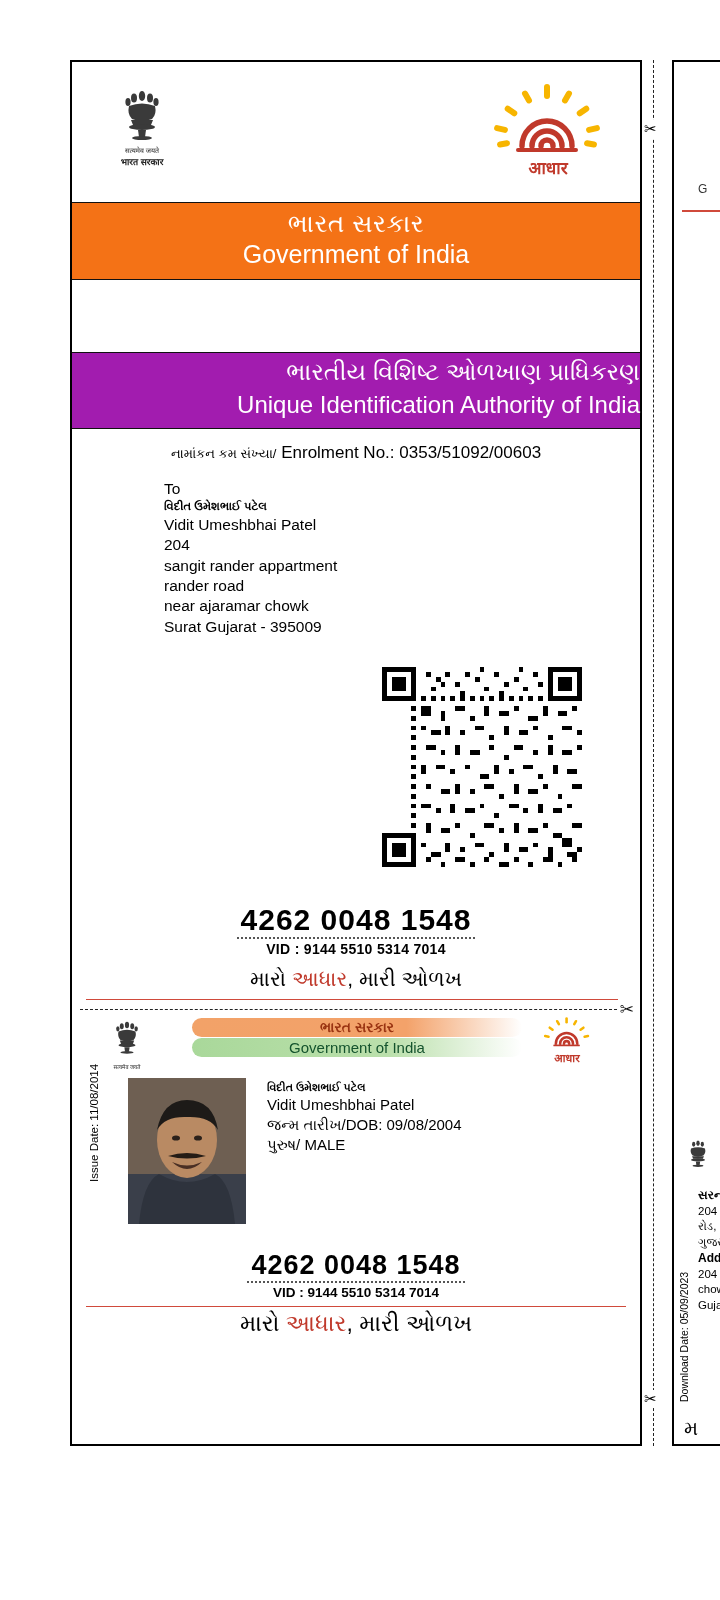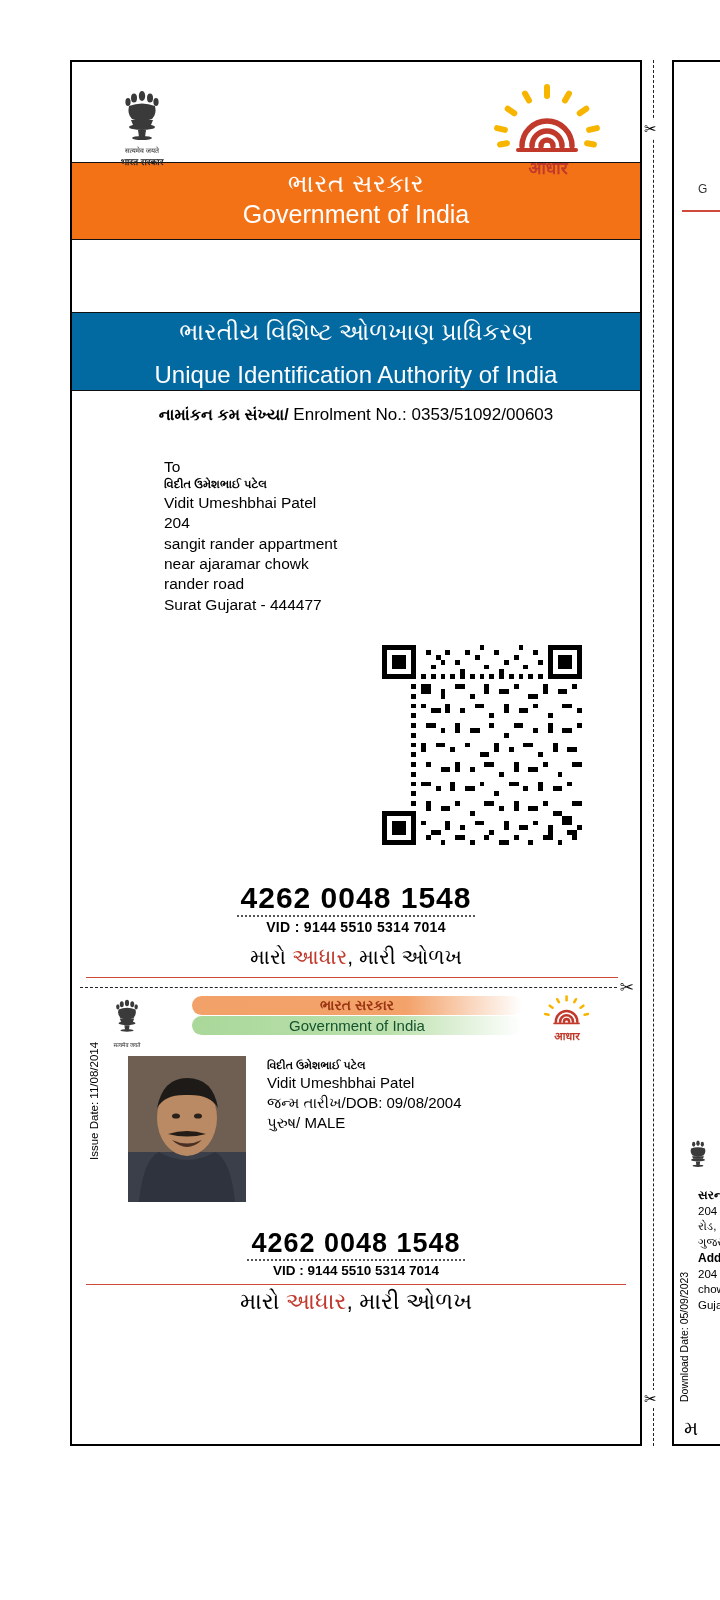--- a/index.html
+++ b/index.html
@@ -26,21 +26,21 @@
     width: 572px;
     height: 1386px;
     border: 2px solid #000;
     box-sizing: border-box;
     background: #fff;
   }
 
   
   .hdr {
     position: relative;
-    height: 100px;
+    height: 140px;
   }
   .emblem {
     position: absolute;
     left: 35px;
     top: 25px;
     width: 70px;
     text-align: center;
   }
   .emblem svg { display:block; margin: 0 auto; }
   .emblem-cap1 {
@@ -76,40 +76,40 @@
     border-top: 1px solid #111;
     border-bottom: 1px solid #111;
   }
   .band-orange .l1 { font-size: 25px; letter-spacing: .5px; }
   .band-orange .l2 { font-size: 25px; margin-top: 1px; }
 
   .band-white { height: 72px; background:#fff; }
 
   
   .band-green {
-    background: #0369a1;
+    background: #a21caf;
     color: #fff;
-    text-align: center;
-    padding: 5px 0 1px 0;
+    text-align: right;
+    padding: 5px 0 9px 0;
     border-top: 1px solid #111;
     border-bottom: 1px solid #111;
   }
   .band-green .l1 { font-size: 24px; }
-  .band-green .l2 { font-size: 24px; margin-top: 15px; }
+  .band-green .l2 { font-size: 24px; margin-top: 5px; }
 
   .enrol {
     text-align: center;
     font-size: 17px;
     padding: 14px 0 2px 0;
     color: #000;
   }
-  .enrol .guj { font-size: 16px; font-weight: bold; }
+  .enrol .guj { font-size: 13px; font-weight: normal; }
 
   .addr {
-    margin: 30px 0 0 92px;
+    margin: 14px 0 0 92px;
     font-size: 15.5px;
     line-height: 1.32;
     color: #000;
   }
   .addr .guj-name { font-size: 11.5px; font-weight: bold; }
 
   
   .sigzone {
     position: relative;
     height: 230px;
@@ -449,23 +449,23 @@
       <span>Enrolment No.:</span>
       <span>0353/51092/00603</span>
     </div>
 
     <div class="addr">
       <div>To</div>
       <div class="guj-name">વિદીત ઉમેશભાઈ પટેલ</div>
       <div>Vidit Umeshbhai Patel</div>
       <div>204</div>
       <div>sangit rander appartment</div>
+      <div>rander road</div>
       <div>near ajaramar chowk</div>
-      <div>rander road</div>
-      <div>Surat Gujarat - 444477</div>
+      <div>Surat Gujarat - 395009</div>
     </div>
 
     <div class="sigzone">
 
       <div class="qr">
         <svg width="200" height="200" viewBox="0 0 41 41" shape-rendering="crispEdges">
           <rect width="41" height="41" fill="#fff"></rect>
           <g fill="#000">
 
             <path d="M0 0h7v7h-7z"></path>

